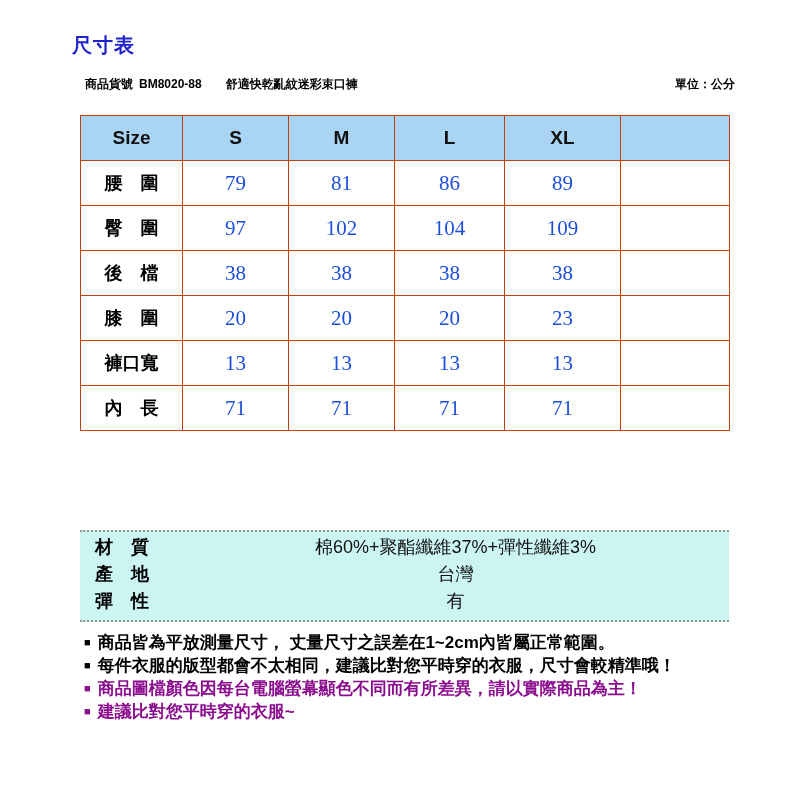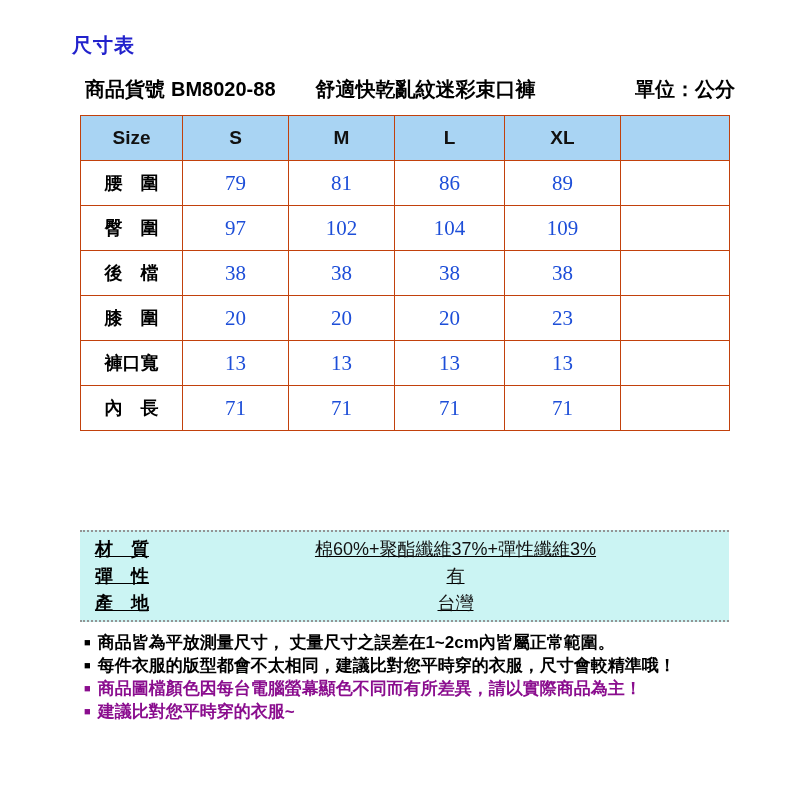--- a/index.html
+++ b/index.html
@@ -12,24 +12,24 @@
     overflow:hidden;
   }
   .page-title{
     position:absolute;left:72px;top:32px;
     font-size:20px;font-weight:bold;color:#2222cc;
     letter-spacing:1px;
   }
   .prod-line{
     position:absolute;left:85px;top:76px;width:650px;
     display:flex;align-items:baseline;
-    font-size:20px;font-weight:bold;color:#000;
+    font-size:12px;font-weight:bold;color:#000;
   }
   .prod-code{margin-left:6px;}
-  .prod-name{margin-left:40px;}
+  .prod-name{margin-left:24px;}
   .unit-label{margin-left:auto;}
   table.size-table{
     position:absolute;left:80px;top:115px;
     border-collapse:collapse;table-layout:fixed;width:649px;
   }
   table.size-table td{
     border:1px solid #c2410c;
     height:44px;
     text-align:center;vertical-align:middle;
     padding:0;position:relative;
@@ -62,21 +62,21 @@
   }
   .info-box{
     position:absolute;left:80px;top:530px;width:649px;
     box-sizing:border-box;
     background:#cbf4f3;
     border-top:2px dotted #949494;
     border-bottom:2px dotted #949494;
     padding:3px 0 4px 0;
   }
   .info-row{
-    display:flex;align-items:center;height:27px;text-decoration:underline;
+    display:flex;height:27px;
   }
   .info-label{
     width:102px;box-sizing:border-box;padding-left:15px;
     font-size:18px;font-weight:bold;color:#000;flex:none;
   }
   .info-value{
     flex:1;text-align:center;font-size:18px;color:#111;
     font-weight:normal;
   }
   .notes{
@@ -173,27 +173,27 @@
   </tr>
 </tbody>
   </table>
 
 <div class="info-box">
   <div class="info-row">
     <span class="info-label">材　質</span>
     <span class="info-value">棉60%+聚酯纖維37%+彈性纖維3%</span>
   </div>
   <div class="info-row">
+    <span class="info-label">產　地</span>
+    <span class="info-value">台灣</span>
+  </div>
+  <div class="info-row">
     <span class="info-label">彈　性</span>
     <span class="info-value">有</span>
   </div>
-  <div class="info-row">
-    <span class="info-label">產　地</span>
-    <span class="info-value">台灣</span>
-  </div>
 </div>
 
 <div class="notes">
   <div class="note-line note-black">
     <span class="bullet">■</span>
     <span>商品皆為平放測量尺寸， 丈量尺寸之誤差在1~2cm內皆屬正常範圍。</span>
   </div>
   <div class="note-line note-black">
     <span class="bullet">■</span>
     <span>每件衣服的版型都會不太相同，建議比對您平時穿的衣服，尺寸會較精準哦！</span>

